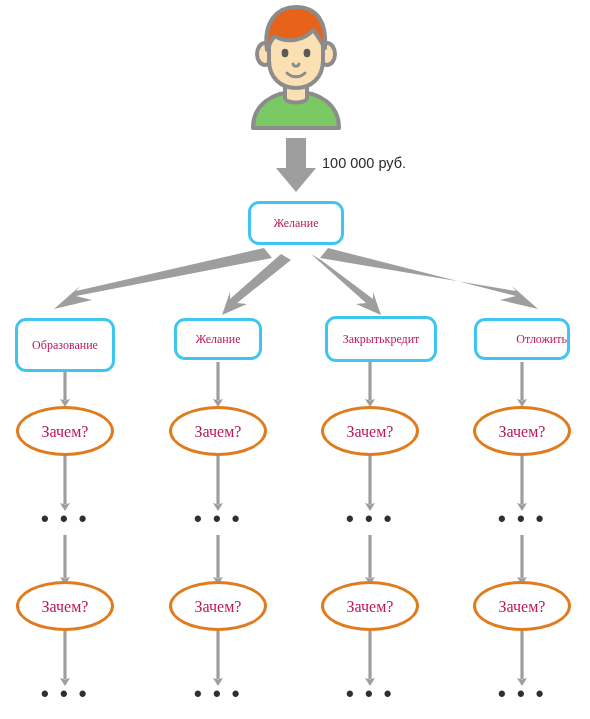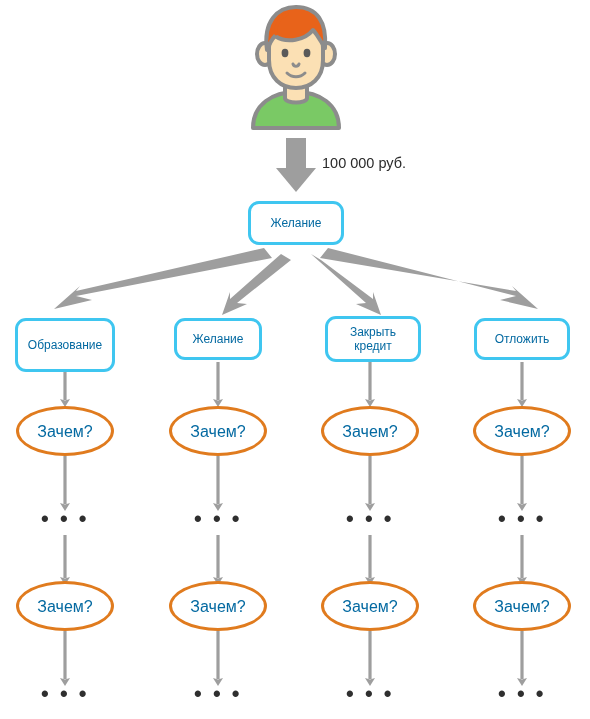--- a/index.html
+++ b/index.html
@@ -24,22 +24,23 @@
     width: 590px;
     height: 719px;
   }
   .node {
     position: absolute;
     box-sizing: border-box;
     display: flex;
     align-items: center;
     justify-content: center;
     text-align: center;
-    color: #0369a1;
+    color: #be185d;
     z-index: 3;
+    font-family: Liberation Serif, serif;
   }
   .box {
     border: 3px solid #3fc6f0;
     border-radius: 11px;
     background: #ffffff;
     font-size: 12px;
     line-height: 14px;
   }
   .ellipse {
     border: 3px solid #e07b1e;
@@ -177,34 +178,34 @@
   </div>
   <div class="node ellipse" style="left:169px; top:406px; width:98px; height:50px;">
     <span>Зачем?</span>
   </div>
   <div class="dots" style="left:188px; top:508px; width:60px; height:22px;">• • •</div>
   <div class="node ellipse" style="left:169px; top:581px; width:98px; height:50px;">
     <span>Зачем?</span>
   </div>
   <div class="dots" style="left:188px; top:683px; width:60px; height:22px;">• • •</div>
 
-  <div class="node box" style="left:325px; top:316px; width:96px; height:46px; flex-direction:column;">
+  <div class="node box" style="left:325px; top:316px; width:112px; height:46px; flex-direction:row;">
     <span>Закрыть</span>
     <span>кредит</span>
   </div>
   <div class="node ellipse" style="left:321px; top:406px; width:98px; height:50px;">
     <span>Зачем?</span>
   </div>
   <div class="dots" style="left:340px; top:508px; width:60px; height:22px;">• • •</div>
   <div class="node ellipse" style="left:321px; top:581px; width:98px; height:50px;">
     <span>Зачем?</span>
   </div>
   <div class="dots" style="left:340px; top:683px; width:60px; height:22px;">• • •</div>
 
-  <div class="node box" style="left:474px; top:318px; width:96px; height:42px;">
+  <div class="node box" style="left:474px; top:318px; width:96px; height:42px;justify-content:flex-end;">
     <span>Отложить</span>
   </div>
   <div class="node ellipse" style="left:473px; top:406px; width:98px; height:50px;">
     <span>Зачем?</span>
   </div>
   <div class="dots" style="left:492px; top:508px; width:60px; height:22px;">• • •</div>
   <div class="node ellipse" style="left:473px; top:581px; width:98px; height:50px;">
     <span>Зачем?</span>
   </div>
   <div class="dots" style="left:492px; top:683px; width:60px; height:22px;">• • •</div>

